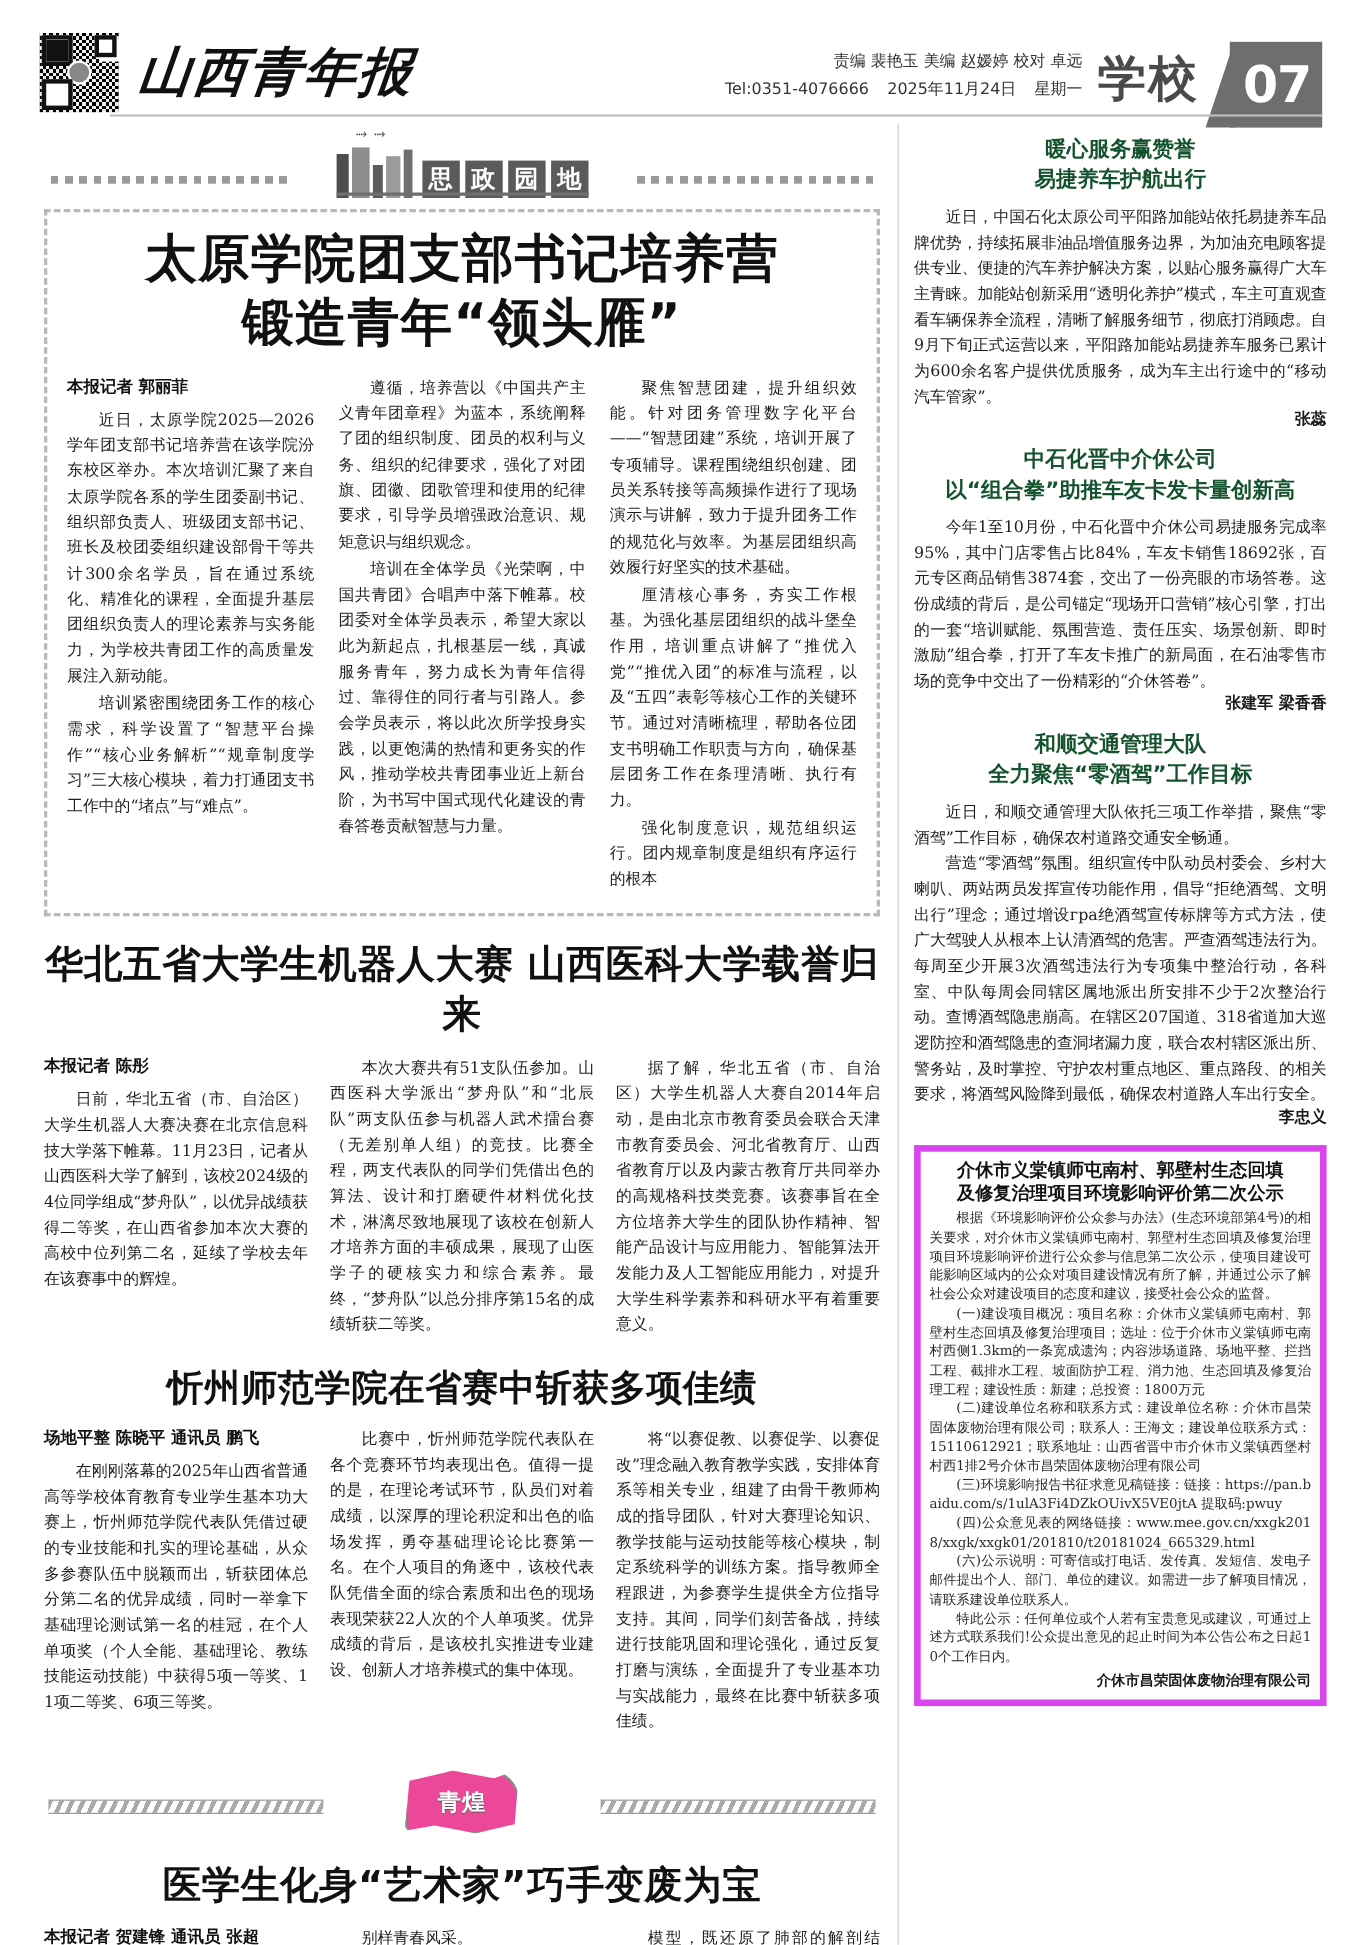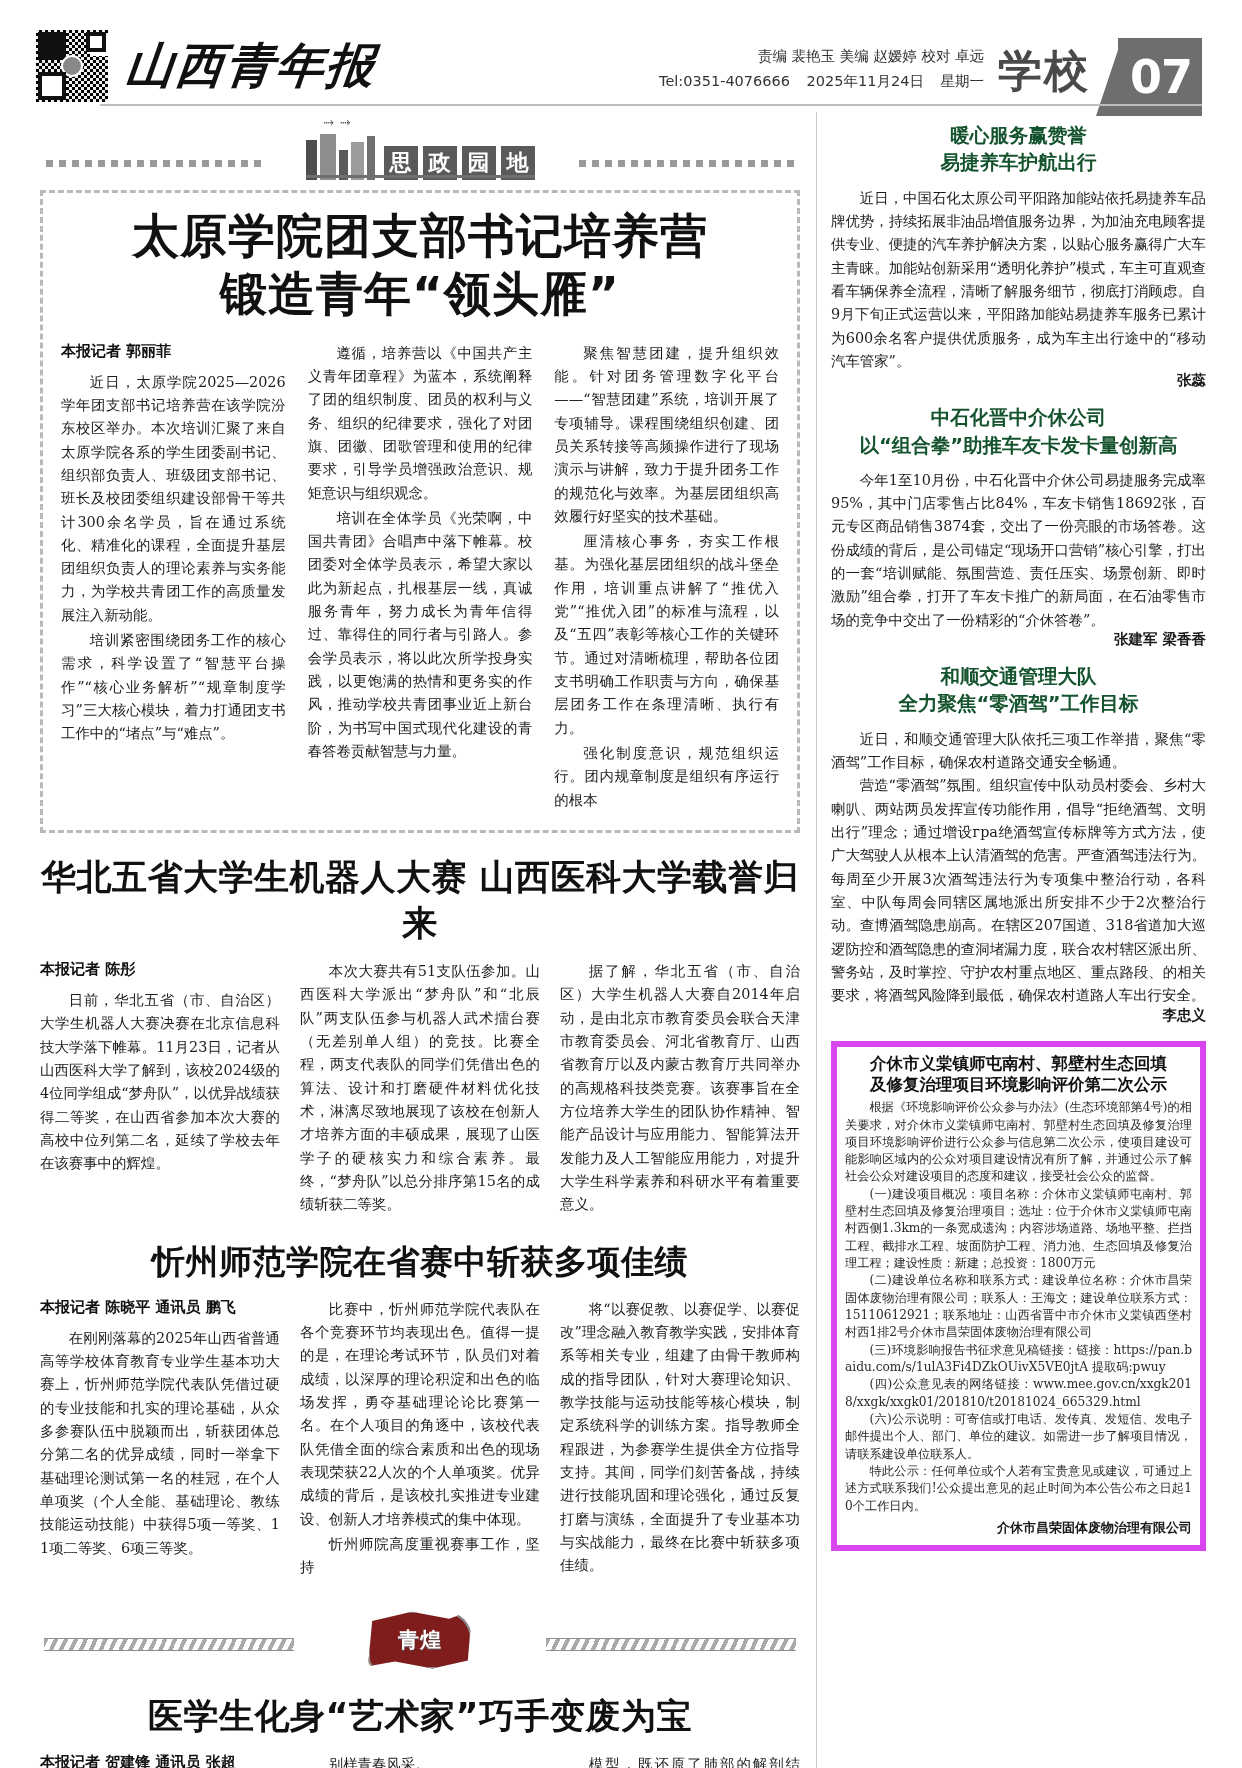--- a/index.html
+++ b/index.html
@@ -246,21 +246,21 @@
     position: absolute;
     top: 30px; height: 13px; width: 250px;
     background: repeating-linear-gradient(115deg, #a9a9a9 0 4px, #ffffff 4px 9px);
     border-top: 1px solid #8f8f8f; border-bottom: 1px solid #8f8f8f;
   }
   .flag-banner .hatch.l { left: 4px; }
   .flag-banner .hatch.r { right: 4px; }
   .flag-shape {
     position: relative;
     width: 104px; height: 58px;
-    background: #7f1d1d;
+    background: #ec4899;
     border-radius: 6px 28px 4px 10px;
     display: flex; align-items: center; justify-content: center;
     box-shadow: inset 0 0 0 2px #8a8a8a;
     clip-path: polygon(4% 18%, 42% 2%, 78% 14%, 100% 0%, 96% 86%, 62% 100%, 26% 88%, 0% 96%);
   }
   .flag-shape span {
     font-family: "DejaVu Sans", sans-serif;
     font-weight: 700;
     font-size: 21px;
     color: #ffffff;
@@ -422,26 +422,25 @@
           <div>
             <p class="bt">据了解，华北五省（市、自治区）大学生机器人大赛自2014年启动，是由北京市教育委员会联合天津市教育委员会、河北省教育厅、山西省教育厅以及内蒙古教育厅共同举办的高规格科技类竞赛。该赛事旨在全方位培养大学生的团队协作精神、智能产品设计与应用能力、智能算法开发能力及人工智能应用能力，对提升大学生科学素养和科研水平有着重要意义。</p>
           </div>
         </div>
       </div>
 
       <div class="mid-article">
         <div class="mid-title">忻州师范学院在省赛中斩获多项佳绩</div>
         <div class="art-cols">
           <div>
-            <div class="byline">本报记者 陈晓平 通讯员 鹏飞</div>
+            <div class="byline">场地平整 陈晓平 通讯员 鹏飞</div>
             <p class="bt">在刚刚落幕的2025年山西省普通高等学校体育教育专业学生基本功大赛上，忻州师范学院代表队凭借过硬的专业技能和扎实的理论基础，从众多参赛队伍中脱颖而出，斩获团体总分第二名的优异成绩，同时一举拿下基础理论测试第一名的桂冠，在个人单项奖（个人全能、基础理论、教练技能运动技能）中获得5项一等奖、11项二等奖、6项三等奖。</p>
           </div>
           <div>
             <p class="bt">比赛中，忻州师范学院代表队在各个竞赛环节均表现出色。值得一提的是，在理论考试环节，队员们对着成绩，以深厚的理论积淀和出色的临场发挥，勇夺基础理论论比赛第一名。在个人项目的角逐中，该校代表队凭借全面的综合素质和出色的现场表现荣获22人次的个人单项奖。优异成绩的背后，是该校扎实推进专业建设、创新人才培养模式的集中体现。</p>
-            <p class="bt">忻州师院高度重视赛事工作，坚持</p>
           </div>
           <div>
             <p class="bt">将“以赛促教、以赛促学、以赛促改”理念融入教育教学实践，安排体育系等相关专业，组建了由骨干教师构成的指导团队，针对大赛理论知识、教学技能与运动技能等核心模块，制定系统科学的训练方案。指导教师全程跟进，为参赛学生提供全方位指导支持。其间，同学们刻苦备战，持续进行技能巩固和理论强化，通过反复打磨与演练，全面提升了专业基本功与实战能力，最终在比赛中斩获多项佳绩。</p>
           </div>
         </div>
       </div>
 
       <div class="flag-banner">
         <div class="hatch l"></div>
         <div class="hatch r"></div>

